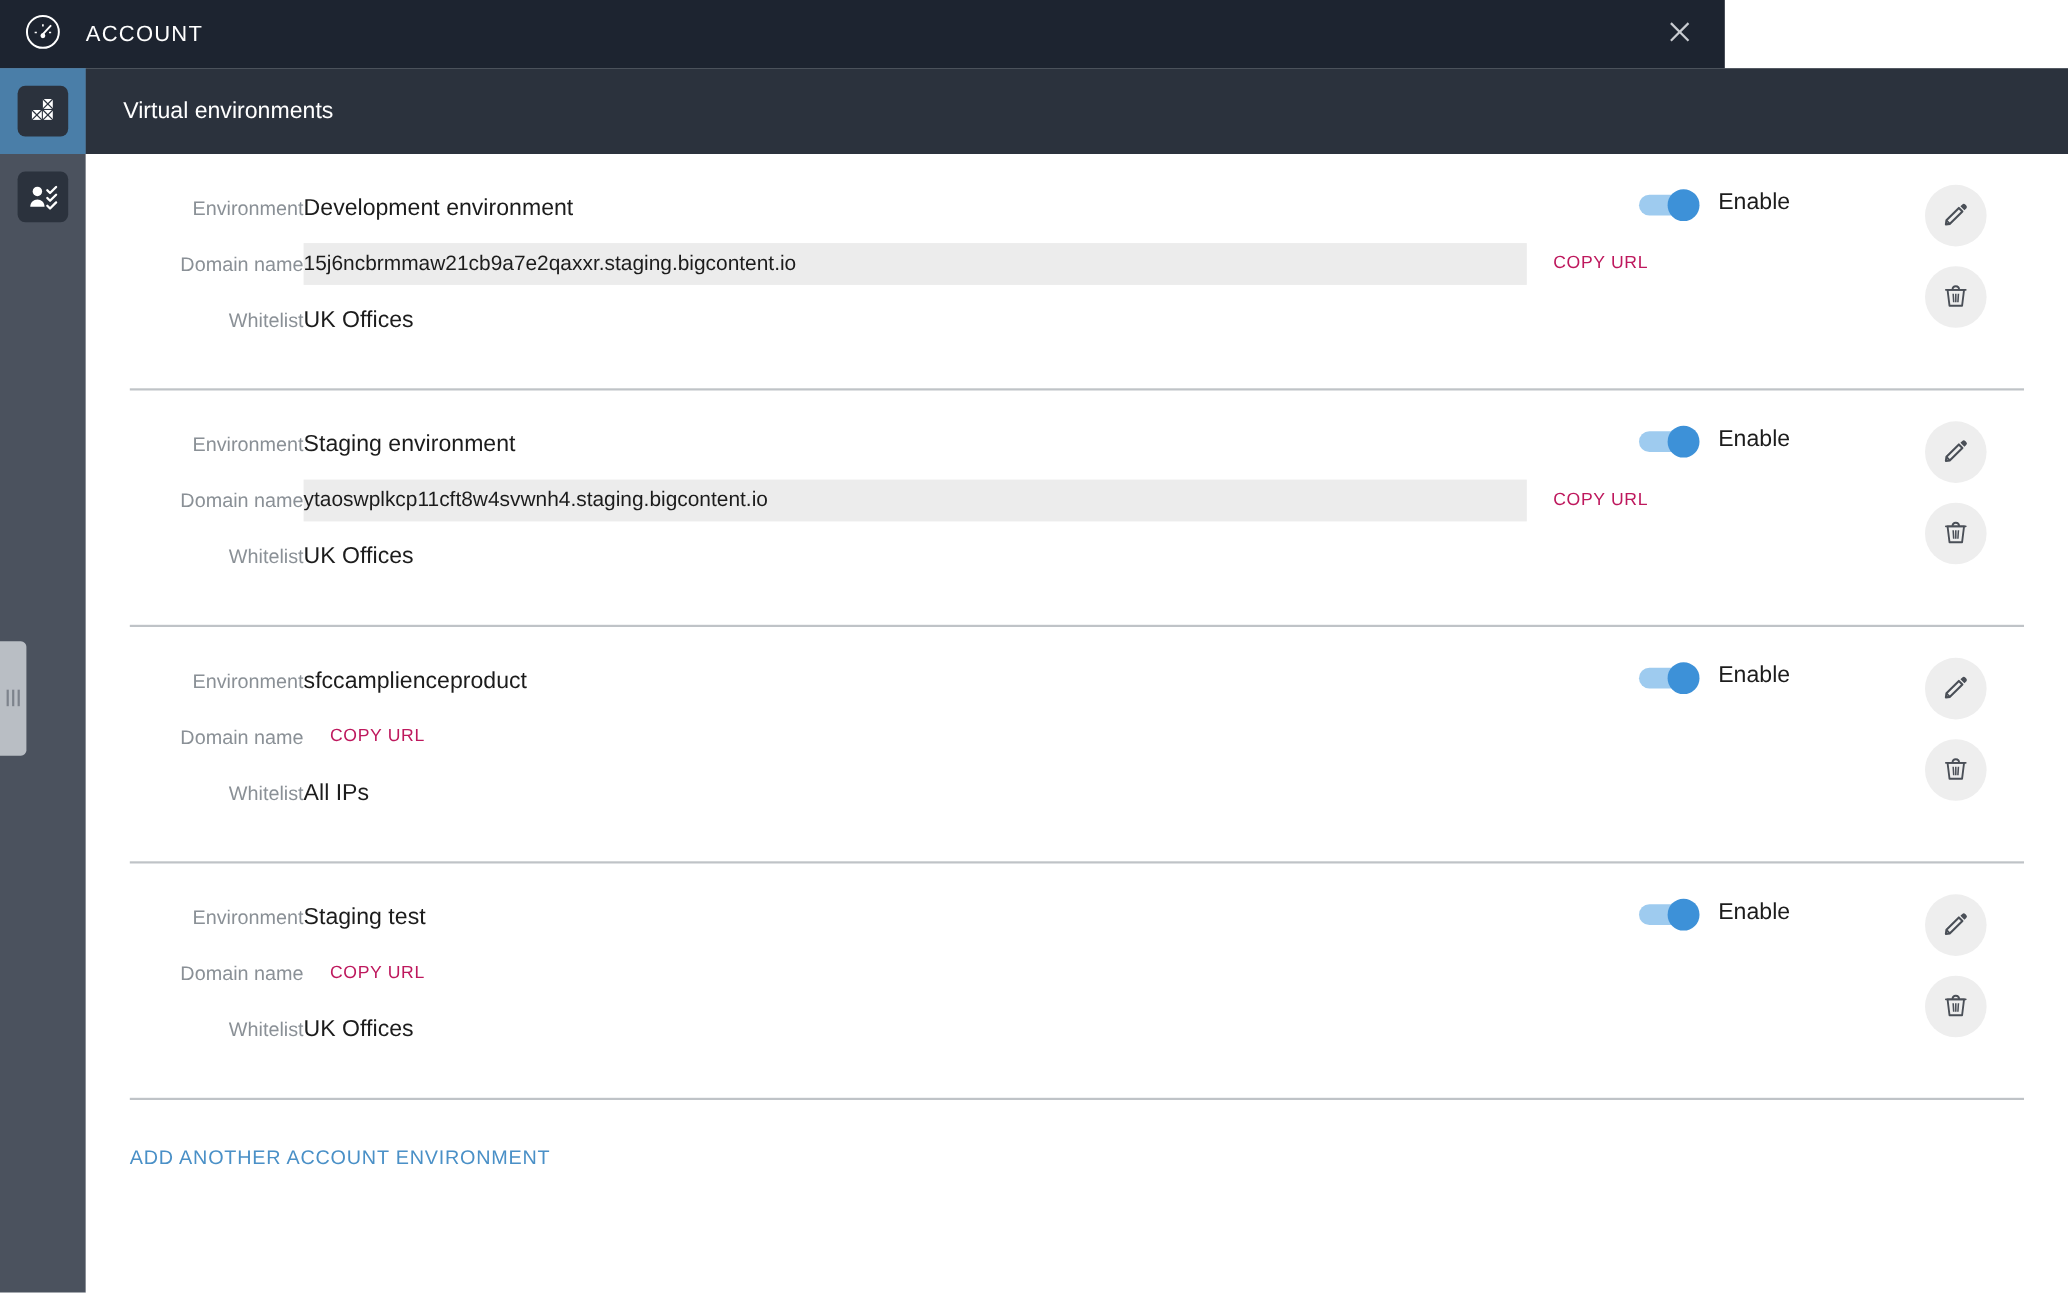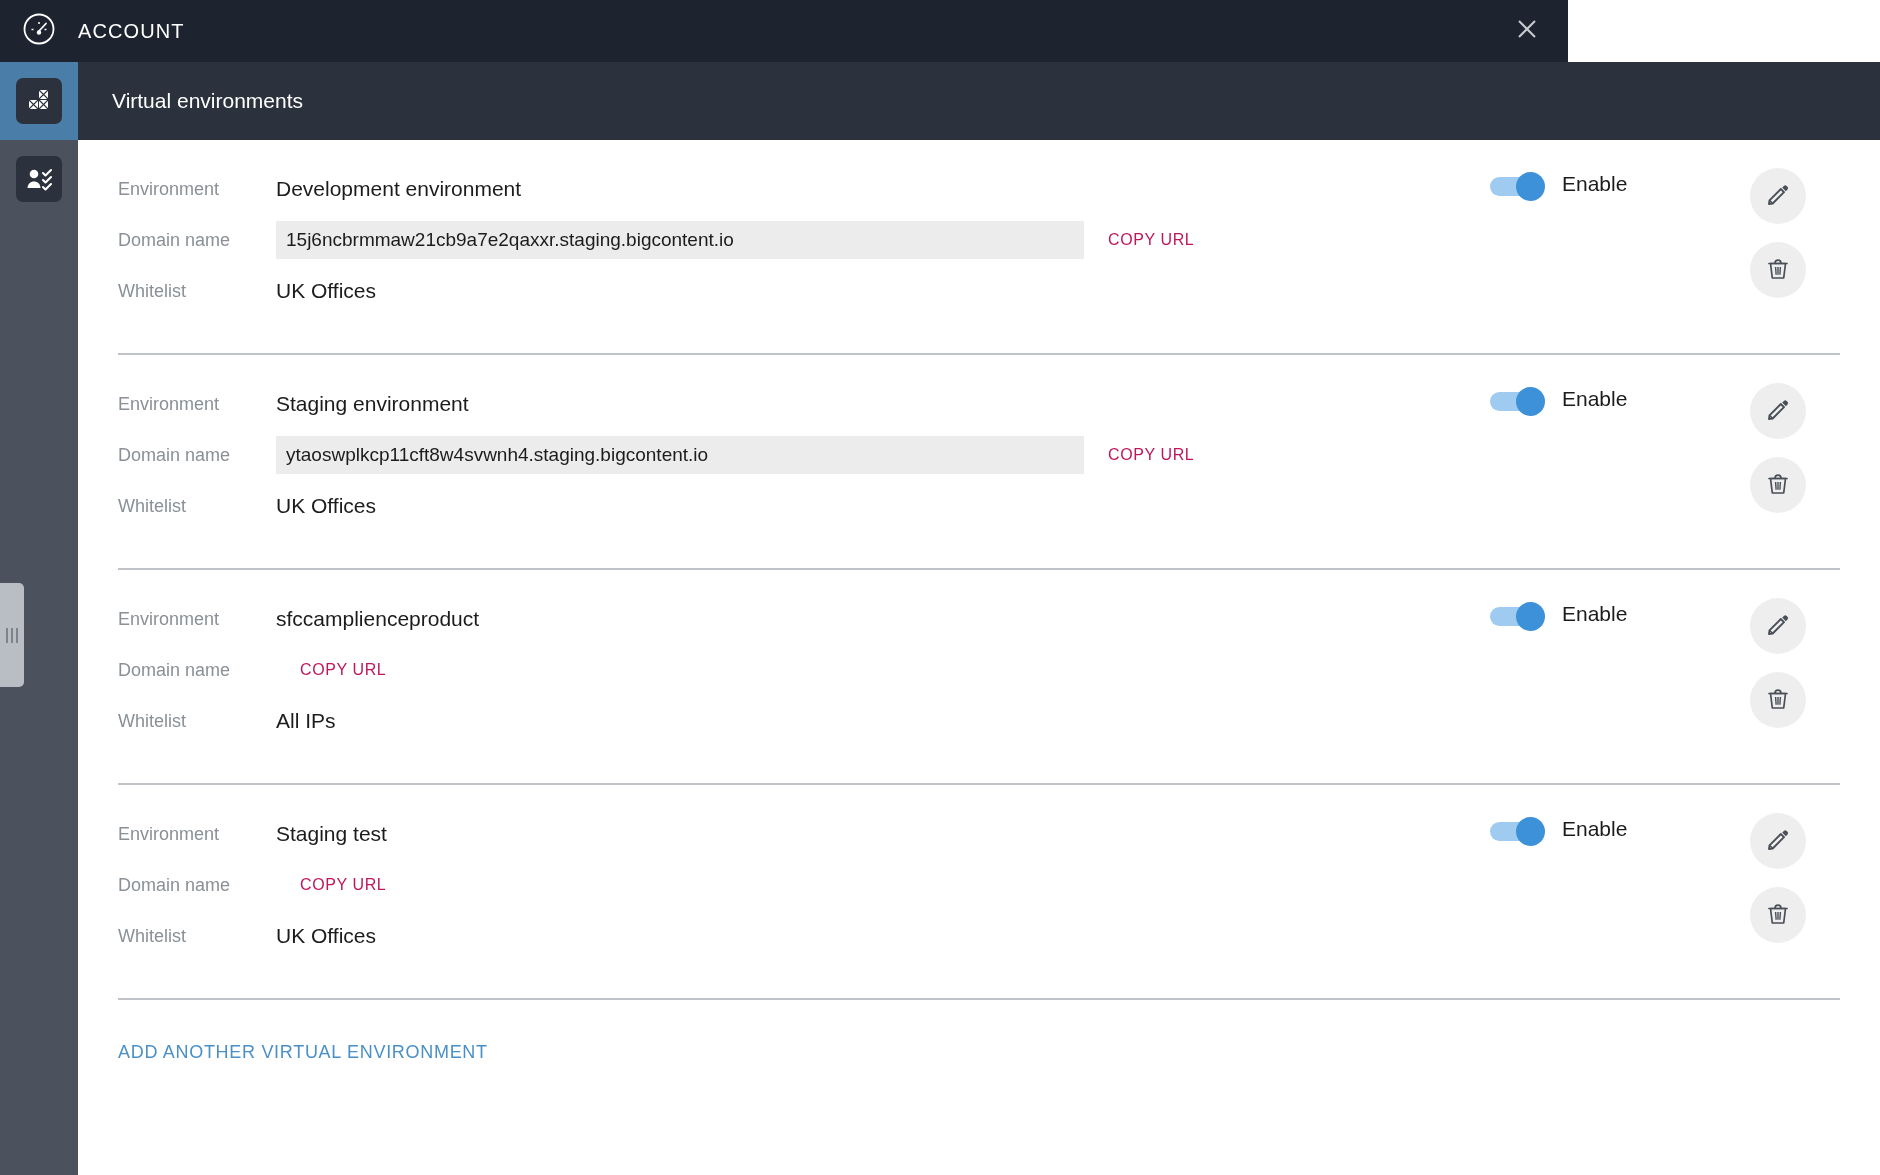--- a/index.html
+++ b/index.html
@@ -107,44 +107,44 @@
     padding: 30px 0 30px 0;
     margin: 0 40px 0 40px;
   }
   .env-row + .env-row { border-top: 2px solid #bfc3c7; }
 
   .field {
     display: flex;
     align-items: center;
     height: 38px;
     margin-bottom: 13px;
+    text-align: right;
   }
   .field:last-child { margin-bottom: 0; }
 
   .field-label {
     width: 158px;
     flex: 0 0 158px;
     color: #8a9096;
     font-size: 18px;
     font-weight: 400;
   }
 
   .field-value {
     font-size: 21px;
     color: #1c1c1c;
     font-weight: 400;
   }
 
   .domain-box {
-    width: 808px;
+    width: 1112px;
     height: 38px;
     background: #ececec;
     display: flex;
     align-items: center;
-    padding-left: 10px;
     font-size: 19px;
     color: #1c1c1c;
     border: none;
     outline: none;
     font-family: "Liberation Sans", sans-serif;
   }
 
   .copy-url {
     margin-left: 24px;
     color: #be185d;
@@ -476,15 +476,15 @@
             <line x1="12" y1="10" x2="12" y2="17.8" stroke="#4a4f57" stroke-width="1.4"></line>
             <line x1="14.4" y1="10" x2="13.9" y2="17.8" stroke="#4a4f57" stroke-width="1.4"></line>
           </svg>
         </span>
       </button>
     </div>
   </div>
     </div>
 
   <div class="footer-area">
-    <span class="add-link">ADD ANOTHER VIRTUAL ENVIRONMENT</span>
+    <span class="add-link">ADD ANOTHER ACCOUNT ENVIRONMENT</span>
   </div>
 </div>
 
 </body></html>

